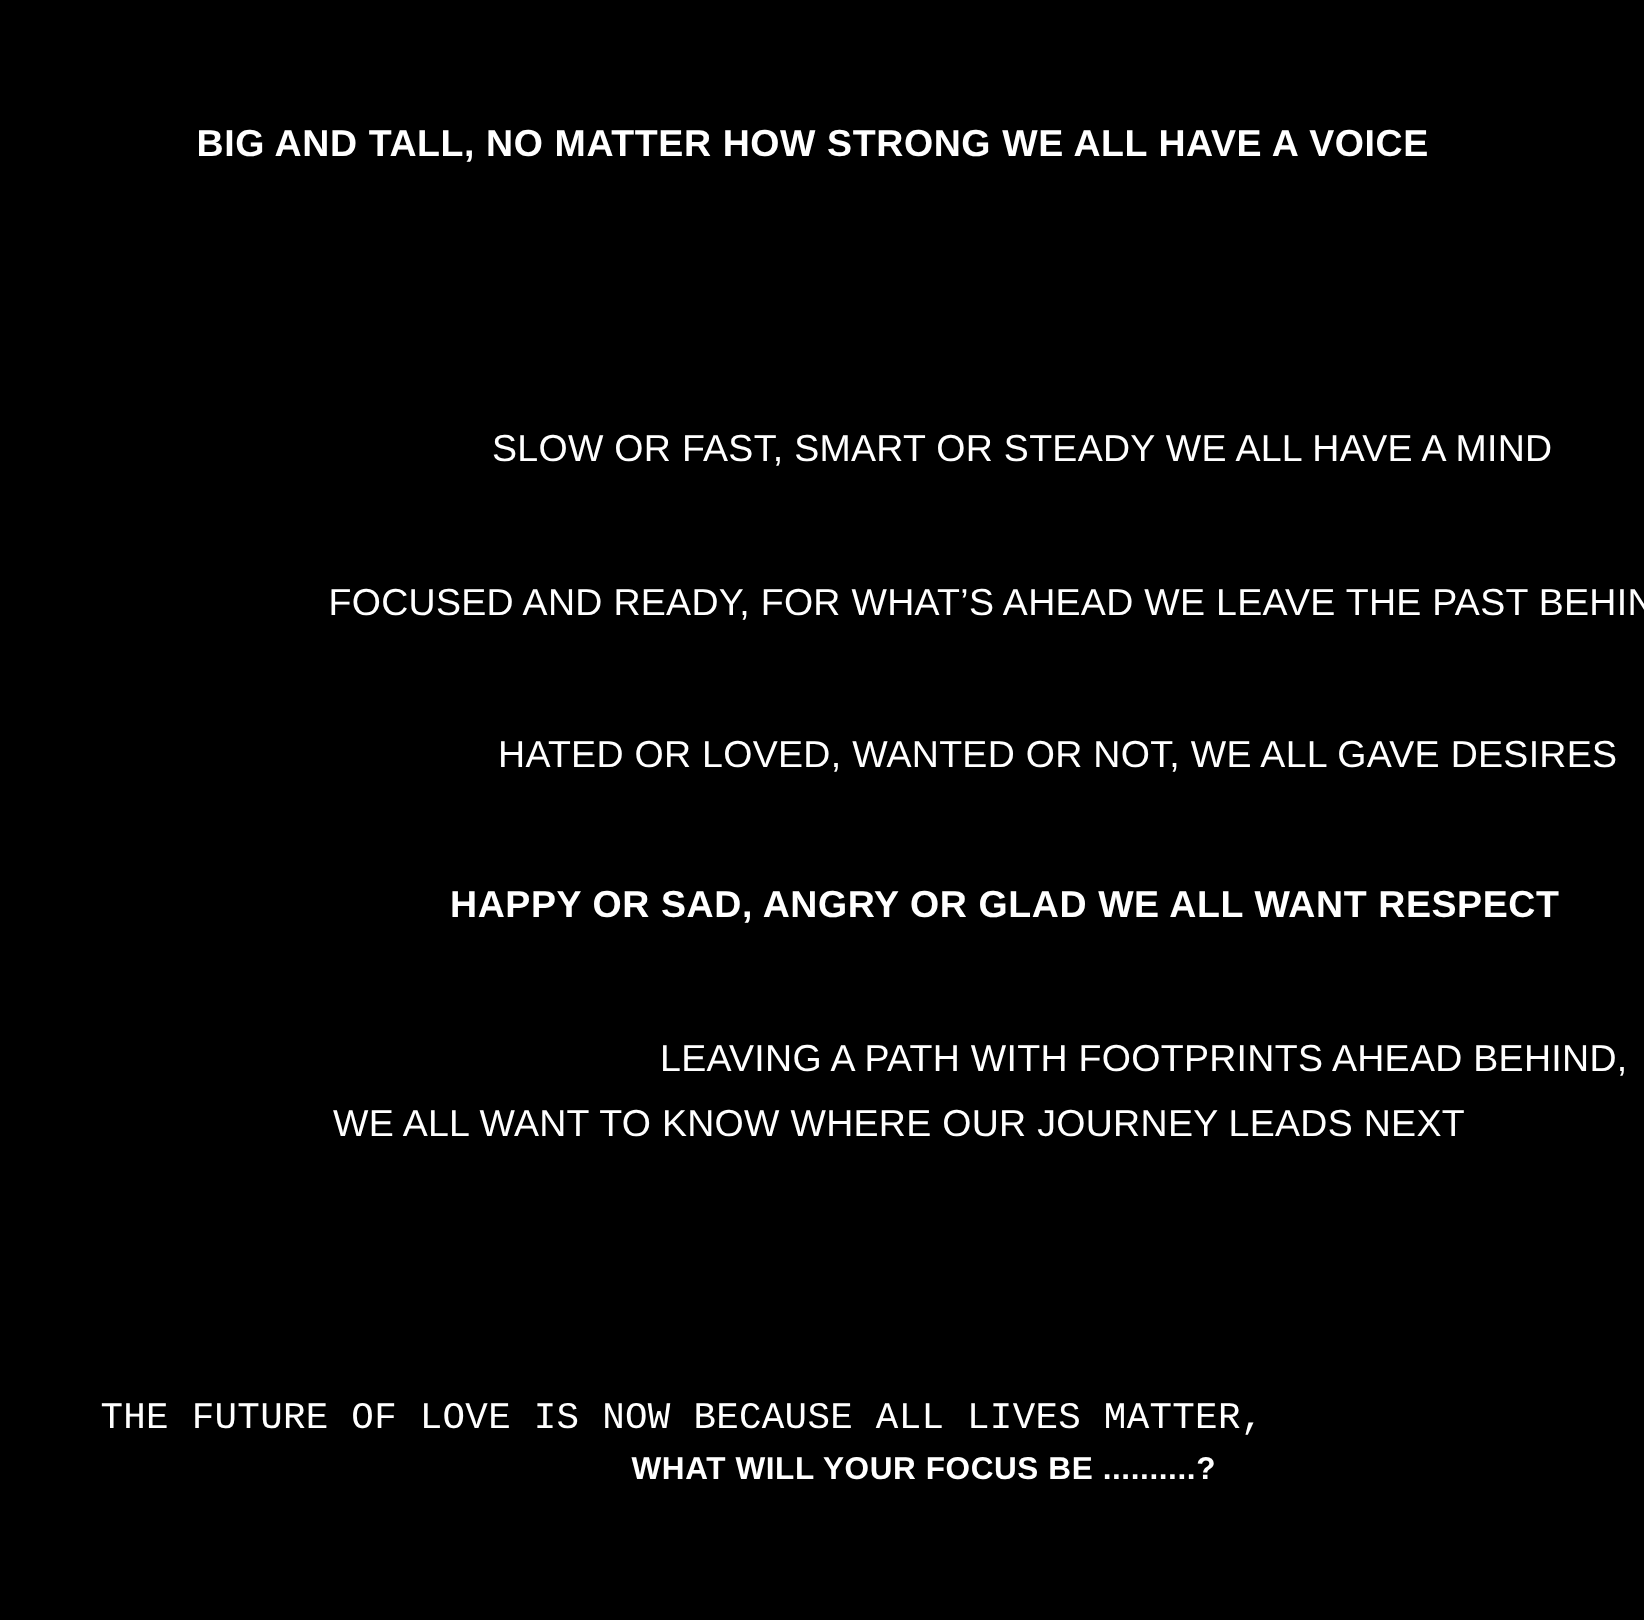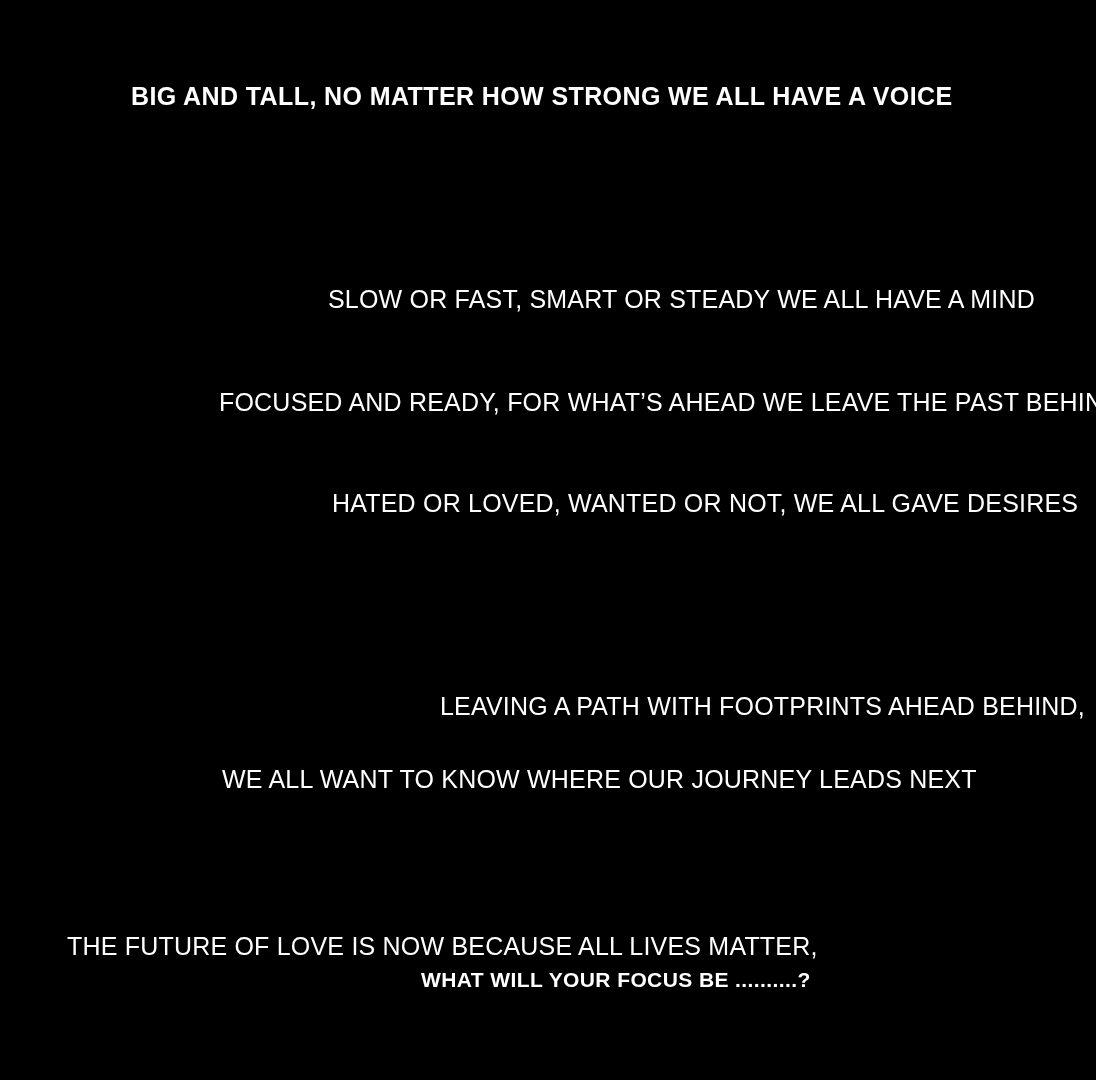--- a/index.html
+++ b/index.html
@@ -35,30 +35,31 @@
     letter-spacing: 0.4px;
   }
   
   .l0  { left: 131px; top:  82px; font-size: 25px; }
   .l1  { left: 349px; top: 183px; }
   .l2  { left: 328px; top: 285px; }
   .l3  { left: 219px; top: 388px; }
   .l4  { left: 304px; top: 489px; margin-left: 28px; }
   .l5  { left: 300px; top: 589px; font-size: 25px; }
   .l6  { left: 440px; top: 692px; }
-  .l7  { left: 222px; top: 765px; text-align: center; }
+  .l7  { left: 222px; top: 735px; text-align: center; }
   .l8  { left: 184px; top: 831px; }
-  .l9  { left:  67px; top: 932px; }
+  .l9  { left:  67px; top: 932px; font-family: Liberation Mono, monospace; }
   .l10 { left: 421px; top: 968px; font-size: 21px; }
 </style>
 </head>
 <body>
 
 <div class="poem">
   <div class="line bold l0">BIG AND TALL, NO MATTER HOW STRONG WE ALL HAVE A VOICE</div>
   <div class="line l2">SLOW OR FAST, SMART OR STEADY WE ALL HAVE A MIND</div>
   <div class="line l3">FOCUSED AND READY, FOR WHAT’S AHEAD WE LEAVE THE PAST BEHIND</div>
   <div class="line l4">HATED OR LOVED, WANTED OR NOT, WE ALL GAVE DESIRES</div>
+  <div class="line bold l5">HAPPY OR SAD, ANGRY OR GLAD WE ALL WANT RESPECT</div>
   <div class="line l6">LEAVING A PATH WITH FOOTPRINTS AHEAD BEHIND,</div>
   <div class="line l7">WE ALL WANT TO KNOW WHERE OUR JOURNEY LEADS NEXT</div>
   <div class="line l9">THE FUTURE OF LOVE IS NOW BECAUSE ALL LIVES MATTER,</div>
   <div class="line bold l10">WHAT WILL YOUR FOCUS BE ..........?</div>
 </div>
 
 </body></html>

